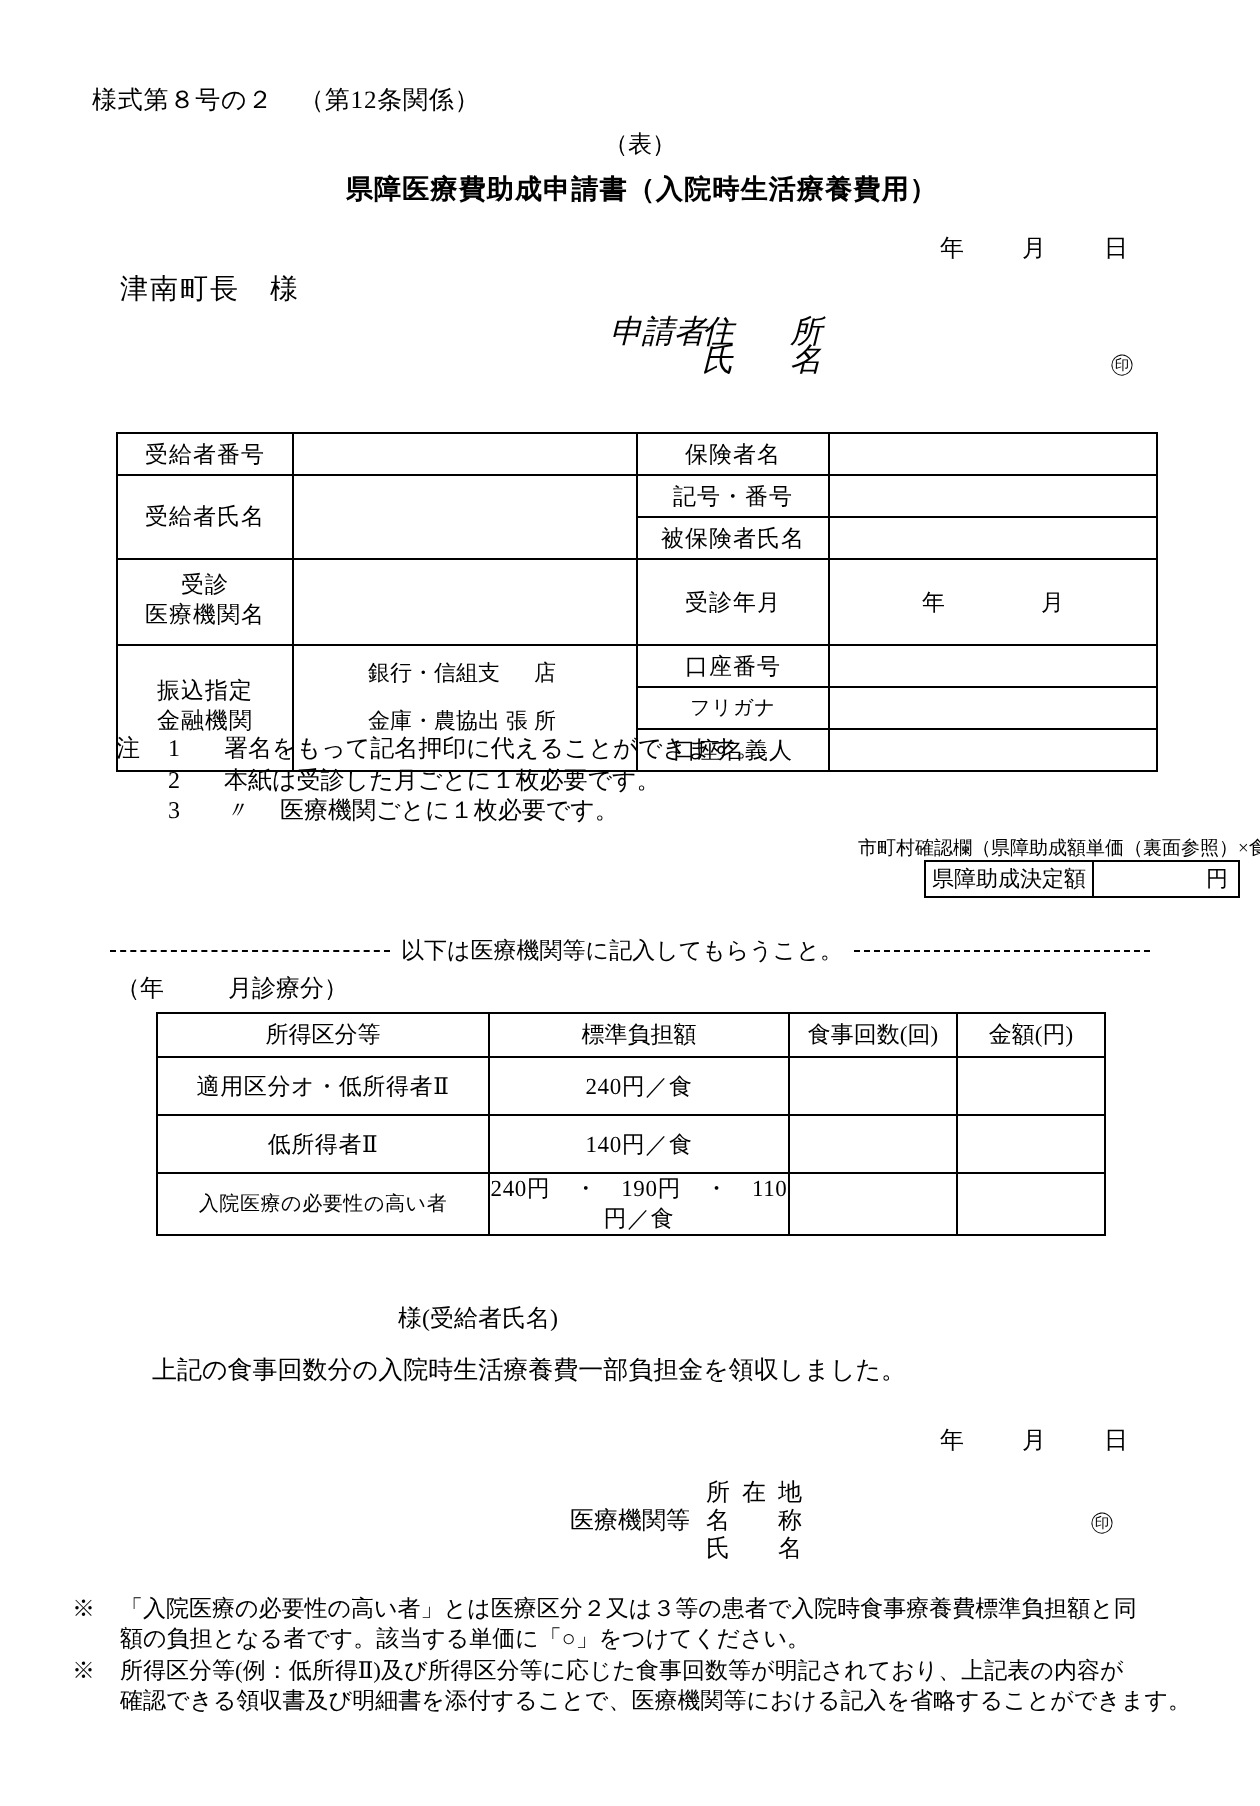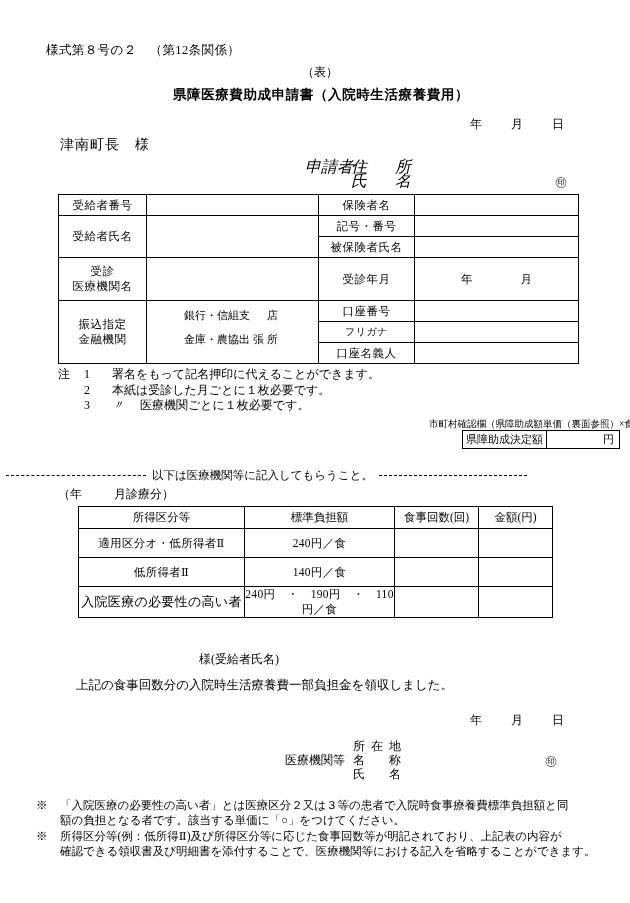--- a/index.html
+++ b/index.html
@@ -45,21 +45,21 @@
   #applicant-block { left: 305px; top: 160px; font-size: 16px; line-height: 14px; font-style: italic; }
   #applicant-block .ap-label { display: inline-block; width: 46px; }
   #applicant-block .ap-field { display: inline-block; width: 38px; letter-spacing: 6px; }
   #seal-applicant { left: 555px; top: 174px; font-size: 12px; }
 
   #intro-sentence { left: 38px; top: 193px; font-size: 12.5px; }
 
   
   #main-table {
     position: absolute;
-    left: 58px; top: 194px;
+    left: 58px; top: 216px;
     width: 520px;
     border-collapse: collapse;
     table-layout: fixed;
     font-size: 11.5px;
   }
   #main-table td {
     border: 1px solid #000;
     padding: 0;
     text-align: center;
     vertical-align: middle;
@@ -99,21 +99,21 @@
   #muni-box {
     position: absolute; left: 462px; top: 430px;
     border-collapse: collapse; font-size: 11px; table-layout: fixed;
   }
   #muni-box td { border: 1px solid #000; height: 17px; padding: 0 3px; text-align: center; }
   #muni-box td.amt { width: 64px; text-align: right; padding-right: 5px; }
 
   
   #divider-row {
     left: 0; right: 0; top: 468px;
-    display: flex; align-items: center; justify-content: flex-start;
+    display: flex; align-items: center; justify-content: center;
     font-size: 11.5px; white-space: nowrap;
   }
   #divider-row .dash-left,
   #divider-row .dash-right {
     display: inline-block;
     border-top: 1px dashed #000;
     height: 0; margin: 0 6px;
   }
   #divider-row .dash-left { width: 140px; }
   #divider-row .dash-right { width: 148px; }
@@ -134,21 +134,21 @@
   #burden-table th, #burden-table td {
     border: 1px solid #000;
     text-align: center;
     vertical-align: middle;
     font-weight: normal;
     padding: 0;
     height: 28px;
   }
   #burden-table th { height: 21px; }
   #burden-table td.cat { letter-spacing: .3px; }
-  #burden-table td.cat.small { font-size: 13px; }
+  #burden-table td.cat.small { font-size: 10px; }
   #burden-table td.cat.two { line-height: 14px; font-size: 11px; }
   #burden-table td.amount { letter-spacing: .3px; }
   #burden-table tr.r-multi td { height: 34px; }
 
   
   #recipient-name-line { left: 199px; top: 651px; font-size: 12px; }
   #receipt-sentence { left: 76px; top: 677px; font-size: 12.5px; }
   #date-receipt { left: 470px; top: 712px; }
   #date-receipt .d-y { width: 38px; }
   #date-receipt .d-m { width: 38px; }

